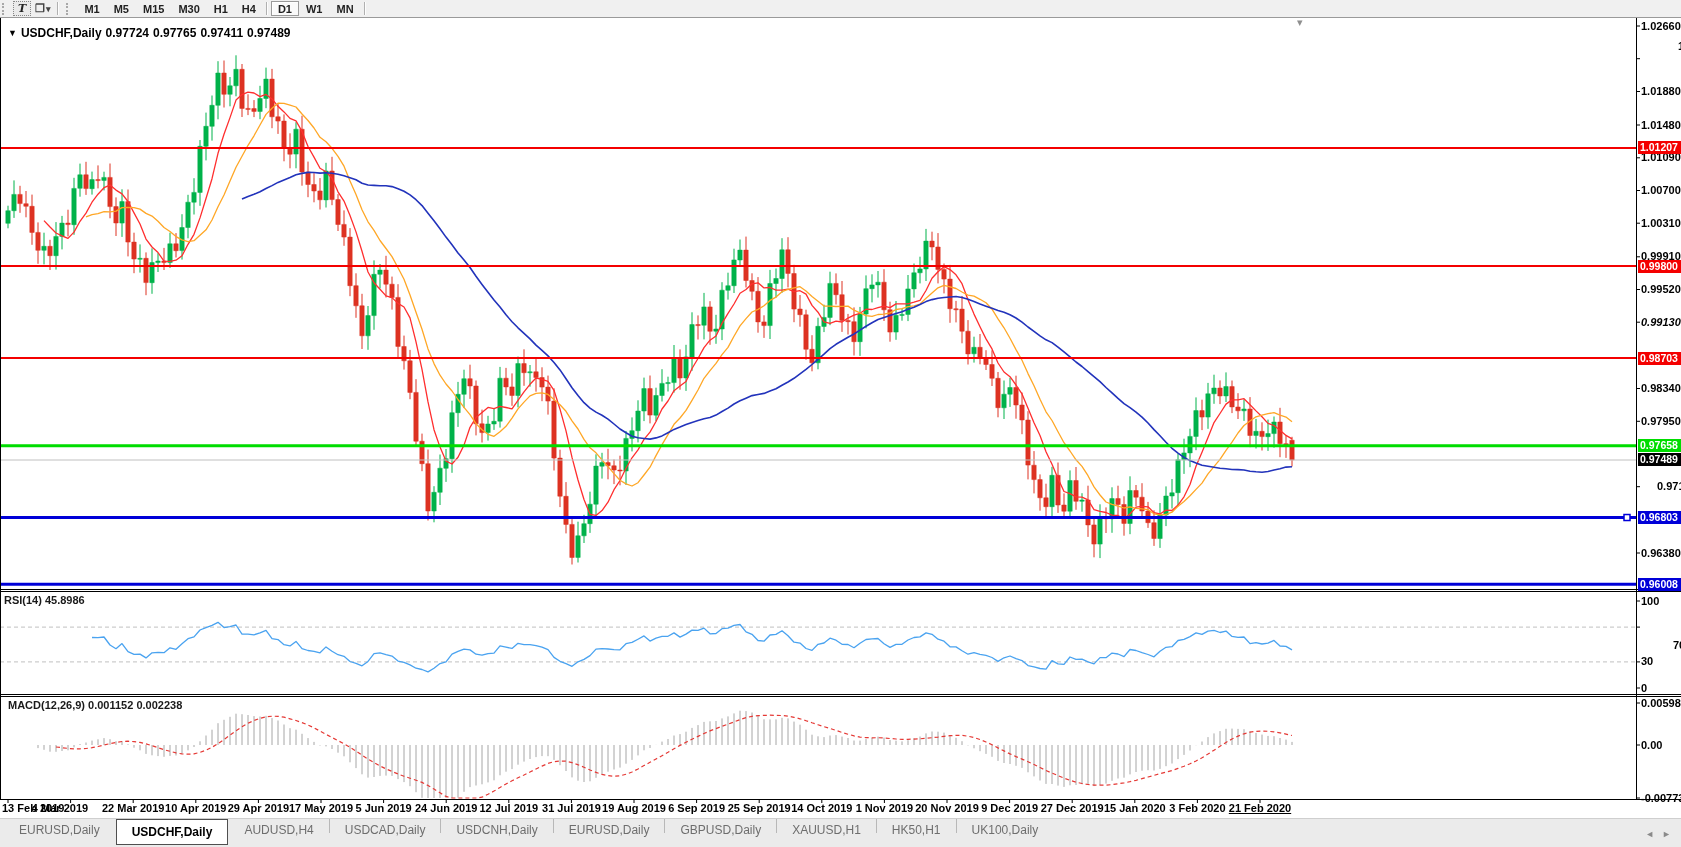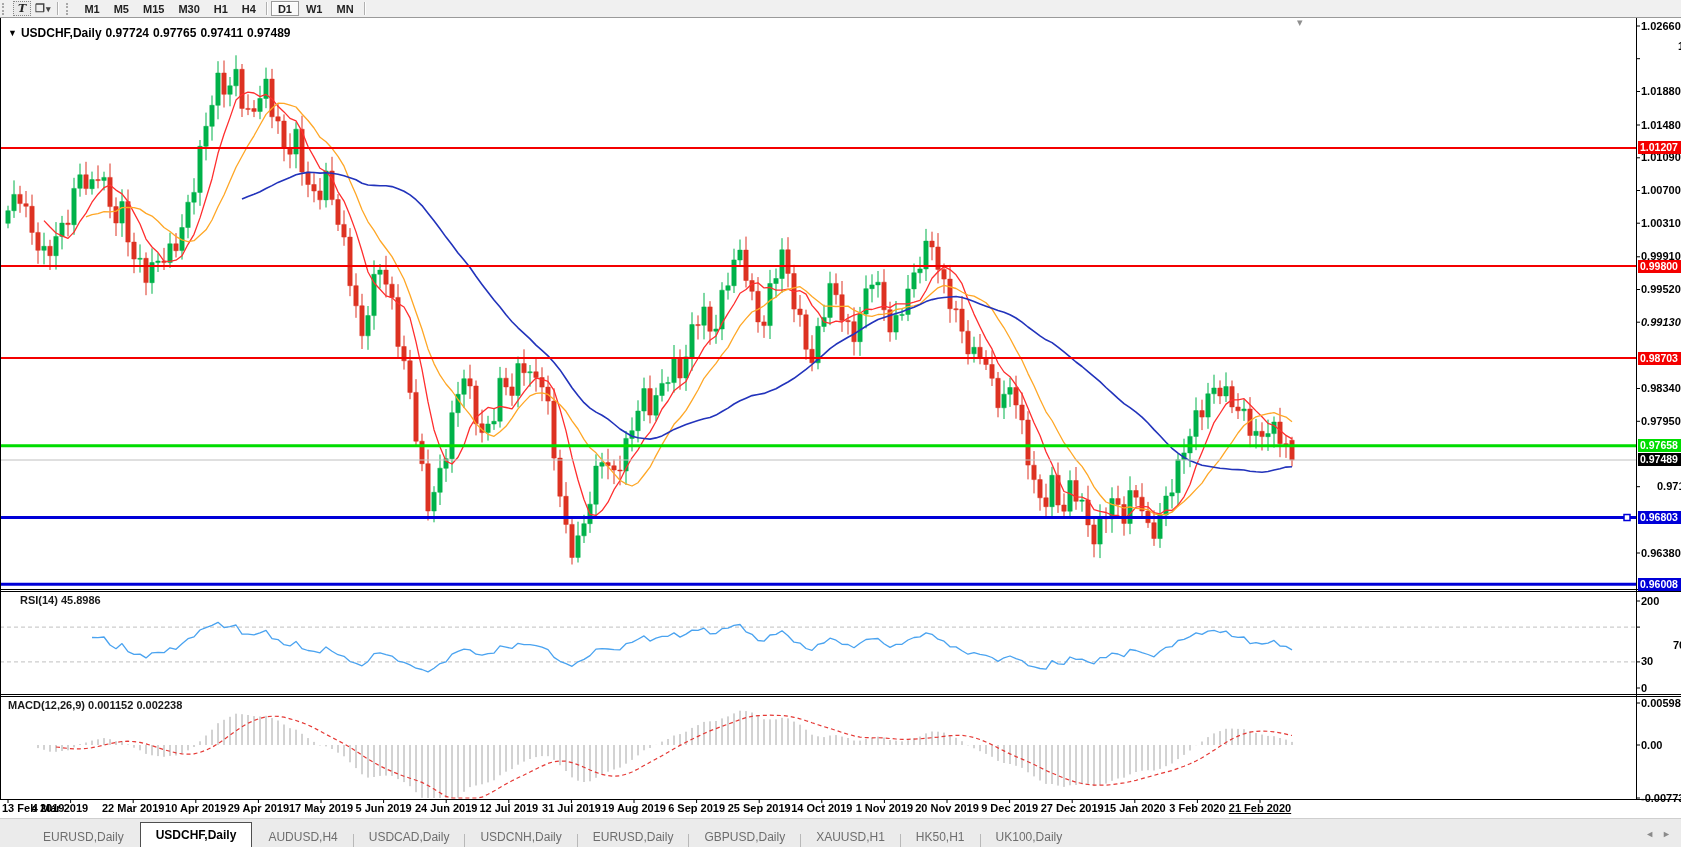--- a/index.html
+++ b/index.html
@@ -18,33 +18,33 @@
   .sep{width:0;height:13px;border-left:1px solid #b0b0b0;border-right:1px solid #fdfdfd;margin:0 3px;}
   .tf-btn{height:15px;padding:0 6px;border:1px solid transparent;background:transparent;
     font:bold 11px "Liberation Sans",sans-serif;color:#222;cursor:default;}
   .tf-btn.active{background:#fafafa;border:1px solid #9a9a9a;box-shadow:inset 1px 1px 0 #fff;}
   
   #chart-svg{position:absolute;left:0;top:0;z-index:1;}
   
   #chart-title{position:absolute;left:8px;top:26px;z-index:10;font:bold 12px "Liberation Sans",sans-serif;color:#000;}
   #chart-title .tri{font-size:9px;margin-right:4px;position:relative;top:-1px;}
   #chart-title span{margin-right:4px;}
-  #rsi-label{position:absolute;left:20px;top:594px;z-index:10;font:bold 11px "Liberation Sans",sans-serif;color:#1a1a1a;}
+  #rsi-label{position:absolute;left:4px;top:594px;z-index:10;font:bold 11px "Liberation Sans",sans-serif;color:#1a1a1a;}
   #macd-label{position:absolute;left:8px;top:699px;z-index:10;font:bold 11px "Liberation Sans",sans-serif;color:#1a1a1a;}
   .axis-tick-label{position:absolute;left:1641px;width:40px;font:bold 11px "Liberation Sans",sans-serif;color:#000;}
   .badge{position:absolute;left:1638px;width:43px;height:13px;font:bold 10.5px "Liberation Sans",sans-serif;
     color:#fff;text-align:left;padding-left:2px;line-height:13px;z-index:6;}
   #scroll-marker{position:absolute;left:1297px;top:16px;z-index:8;color:#8f8f8f;font-size:11px;}
   
   #date-axis{position:absolute;left:0;top:801px;width:1681px;height:16px;z-index:10;}
   .date-label{position:absolute;top:1px;font:bold 11px "Liberation Sans",sans-serif;color:#000;white-space:nowrap;}
   
   #tab-bar{position:absolute;left:0;top:818px;width:1681px;height:29px;background:#ebebeb;
     border-top:1px solid #cfcfcf;display:flex;align-items:center;z-index:20;}
-  #tabs{display:flex;align-items:flex-end;height:100%;padding-left:28px;}
+  #tabs{display:flex;align-items:flex-start;height:100%;padding-left:4px;}
   .tab{display:flex;align-items:center;height:22px;padding:0 15px;font:12px "Liberation Sans",sans-serif;
     color:#6e6e6e;cursor:default;white-space:nowrap;}
   .tab.active{background:#fff;border:1px solid #4f4f4f;color:#000;font-weight:bold;height:24px;}
   .tab-sep{width:1px;height:14px;background:#b8b8b8;}
   #tab-nav{margin-left:auto;margin-right:10px;display:flex;gap:8px;color:#8a8a8a;font-size:9px;}
 </style>
 </head>
 <body>
 
 <div id="app">
@@ -161,21 +161,21 @@
       <div class="axis-tick-label" style="top: 151.254px;">1.01090</div>
       <div class="axis-tick-label" style="top: 183.983px;">1.00700</div>
       <div class="axis-tick-label" style="top: 216.712px;">1.00310</div>
       <div class="axis-tick-label" style="top: 250.28px;">0.99910</div>
       <div class="axis-tick-label" style="top: 283.009px;">0.99520</div>
       <div class="axis-tick-label" style="top: 315.738px; font-style: italic;">0.99130</div>
       <div class="axis-tick-label" style="top: 382.034px;">0.98340</div>
       <div class="axis-tick-label" style="top: 414.763px;">0.97950</div>
       <div class="axis-tick-label" style="top: 480.221px; padding-left: 16px;">0.97170</div>
       <div class="axis-tick-label" style="top: 546.518px;">0.96380</div>
-      <div class="axis-tick-label" style="top: 594.5px;">200</div>
+      <div class="axis-tick-label" style="top: 594.5px;">100</div>
       <div class="axis-tick-label" style="top: 639px; margin-left: 32px;">70</div>
       <div class="axis-tick-label" style="top: 655.4px;">30</div>
       <div class="axis-tick-label" style="top: 681.5px;">0</div>
       <div class="axis-tick-label" style="top: 696.502px;">0.005986</div>
       <div class="axis-tick-label" style="top: 738.5px;">0.00</div>
       <div class="axis-tick-label" style="top: 791.5px;">-0.007737</div>
     </div>
   <div id="badges">
       <div class="badge" style="background: rgb(244, 0, 0); top: 141.436px;">1.01207</div>
       <div class="badge" style="background: rgb(244, 0, 0); top: 259.511px;">0.99800</div>

